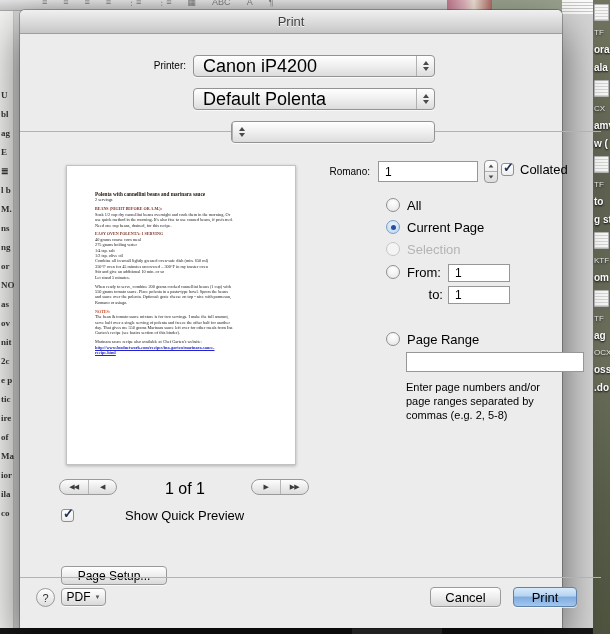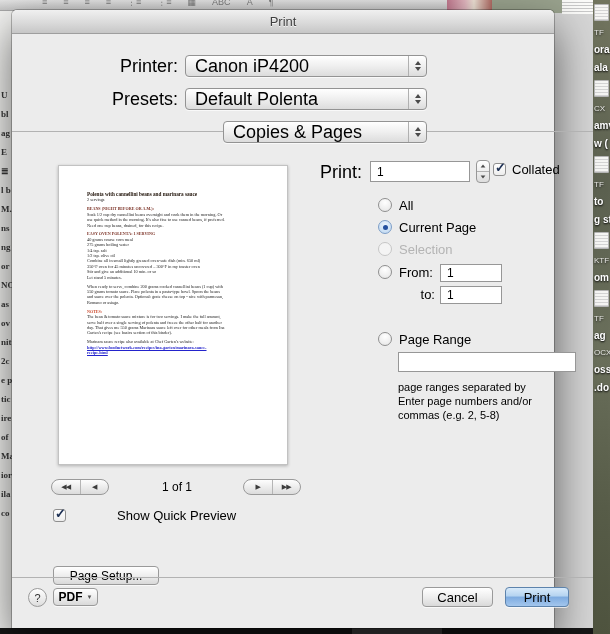--- a/index.html
+++ b/index.html
@@ -20,28 +20,28 @@
             background:linear-gradient(#72755f,#5c6150 30%,#6b705c 55%,#585d49 80%,#4f543f);}
   .bg-right .stack{position:absolute;left:1px;top:4px;display:flex;flex-direction:column;align-items:flex-start;gap:7px;}
   .mini-doc{width:13px;height:15px;background:#f6f6f4;border:1px solid #b5b5b5;border-radius:1px;
             background-image:repeating-linear-gradient(#f6f6f4 0 2px,#d4d4d4 2px 3px);}
   .mini-tag{font-size:8px;font-weight:normal;color:#e8e8e4;text-shadow:0 1px 2px #222;}
   .mini-name{font-size:10px;font-weight:bold;color:#fff;text-shadow:0 1px 2px #000;}
   .bg-bottom{position:absolute;left:0;top:628px;width:593px;height:6px;background:#161616;}
   .bg-bottom .block{position:absolute;left:352px;top:0;width:90px;height:6px;background:#3c3c3c;}
 
   
-  .dialog{position:absolute;left:12px;top:10px;width:542px;height:618px;background:#ececec;
+  .dialog{position:absolute;left:20px;top:10px;width:542px;height:618px;background:#ececec;
           border-radius:5px 5px 0 0;box-shadow:0 18px 45px rgba(0,0,0,.6),0 0 0 1px rgba(0,0,0,.25);}
   .titlebar{position:absolute;left:0;top:0;width:100%;height:23px;border-radius:5px 5px 0 0;
             background:linear-gradient(#f0f0f0,#d8d8d8 60%,#c6c6c6);border-bottom:1px solid #9e9e9e;
             display:flex;align-items:center;justify-content:center;}
   .titlebar .title{font-size:13px;color:#3f3f3f;text-shadow:0 1px 0 rgba(255,255,255,.8);}
 
-  .form-label{position:absolute;width:100px;text-align:right;font-size:18px;color:#000;line-height:22px;}
+  .form-label{position:absolute;width:100px;text-align:right;font-size:10px;color:#000;line-height:22px;}
 
   .popup{position:absolute;height:22px;border:1px solid #939393;border-radius:4px;
          background:linear-gradient(#ffffff,#efefef 50%,#dcdcdc);box-shadow:0 1px 0 rgba(255,255,255,.7);
          display:flex;align-items:center;box-sizing:border-box;cursor:default;}
   .popup .val{flex:1;padding-left:9px;font-size:18px;color:#000;}
   .popup .arrows{width:17px;align-self:stretch;border-left:1px solid #b0b0b0;
                  display:flex;flex-direction:column;align-items:center;justify-content:center;gap:2px;}
   .tri-up{width:0;height:0;border-left:3.5px solid transparent;border-right:3.5px solid transparent;border-bottom:4px solid #4a4a4a;}
   .tri-down{width:0;height:0;border-left:3.5px solid transparent;border-right:3.5px solid transparent;border-top:4px solid #4a4a4a;}
 
@@ -55,21 +55,21 @@
   .preview-page .t{font-size:5.2px;font-weight:bold;color:#201309;}
   .preview-page .h{font-weight:bold;color:#7b3125;font-size:4.1px;}
   .preview-page .n{font-weight:bold;color:#cc4b2e;font-size:4.1px;}
   .preview-page .l{color:#2323cc;font-weight:bold;text-decoration:underline;}
   .preview-page .sp{height:3.5px;}
 
   .seg{position:absolute;top:469px;width:58px;height:16px;border:1px solid #9a9a9a;border-radius:8px;
        background:linear-gradient(#fdfdfd,#dcdcdc);display:flex;box-sizing:border-box;}
   .seg .cell{flex:1;display:flex;align-items:center;justify-content:center;font-size:7px;color:#3c3c3c;letter-spacing:-1px;}
   .seg .cell + .cell{border-left:1px solid #b5b5b5;}
-  .page-indicator{position:absolute;left:115px;top:470px;width:100px;text-align:center;font-size:12px;color:#000;}
+  .page-indicator{position:absolute;left:115px;top:470px;width:100px;text-align:center;font-size:16px;color:#000;}
 
   .checkbox{position:absolute;width:13px;height:13px;background:linear-gradient(#fff,#ededed);
             border:1px solid #8f8f8f;border-radius:3px;box-sizing:border-box;}
   .checkbox .mark{position:absolute;left:1px;top:-4px;font-size:13px;font-weight:bold;color:#1d3054;}
   .cb-label{position:absolute;font-size:13px;color:#000;}
 
   .push-btn{position:absolute;border:1px solid #9a9a9a;border-radius:4px;box-sizing:border-box;
             background:linear-gradient(#ffffff,#eeeeee 50%,#d9d9d9);box-shadow:0 1px 0 rgba(255,255,255,.7);
             display:flex;align-items:center;justify-content:center;font-size:12px;color:#000;cursor:default;}
 
@@ -89,21 +89,21 @@
   .radio-label{position:absolute;font-size:13px;color:#000;}
   .radio-label.dis{color:#b4b4b4;}
 
   .help-text{position:absolute;left:386px;top:370px;width:195px;}
   .help-text div{font-size:11px;line-height:14px;color:#000;}
 
   
   .round-btn{position:absolute;left:16px;top:578px;width:17px;height:17px;border-radius:50%;
              border:1px solid #9a9a9a;background:linear-gradient(#fff,#ddd);
              display:flex;align-items:center;justify-content:center;font-size:11px;color:#333;}
-  .pdf-btn{left:41px;top:578px;width:45px;height:18px;gap:4px;font-weight:bold;}
+  .pdf-btn{left:41px;top:578px;width:45px;height:18px;gap:4px;}
   .pdf-btn .arrow{font-size:6px;color:#555;}
   .cancel-btn{left:410px;top:577px;width:71px;height:20px;font-size:13px;}
   .print-btn{left:493px;top:577px;width:64px;height:20px;font-size:13px;
              border-color:#5d83ac;background:linear-gradient(#d8eafa,#b4d3f0 45%,#7dabe0 50%,#a3c6ed);}
 </style>
 </head>
 <body>
 
 <div id="stage">
 
@@ -187,32 +187,30 @@
 
     <div class="form-label" style="left:66px;top:45px;">Printer:</div>
     <div class="popup" style="left:173px;top:45px;width:242px;">
       <span class="val">Canon iP4200</span>
       <span class="arrows">
           <span class="tri-up"></span>
           <span class="tri-down"></span>
         </span>
     </div>
 
-    <div class="form-label" style="left:66px;top:78px;">Presets:</div>
     <div class="popup" style="left:173px;top:78px;width:242px;">
       <span class="val">Default Polenta</span>
       <span class="arrows">
           <span class="tri-up"></span>
           <span class="tri-down"></span>
         </span>
     </div>
 
     <div class="hline" style="top:121px;"></div>
     <div class="popup" style="left:211px;top:111px;width:204px;">
-      <span class="val">Copies &amp; Pages</span>
       <span class="arrows">
           <span class="tri-up"></span>
           <span class="tri-down"></span>
         </span>
     </div>
 
     <div class="preview-page">
         <div class="t">Polenta with cannellini beans and marinara sauce</div>
         <div class="b">2 servings</div>
         <div class="sp"></div>
@@ -259,21 +257,21 @@
 
     <div class="checkbox" style="left:41px;top:499px;">
       <span class="mark">✓</span>
     </div>
     <div class="cb-label" style="left:61px;top:498px;margin-left:44px;">Show Quick Preview</div>
 
     <div class="push-btn" style="left:41px;top:520px;width:106px;height:19px;margin-top:36px;">
       <span>Page Setup...</span>
     </div>
 
-    <div class="form-label" style="left:250px;top:151px;">Print:</div>
+    <div class="form-label" style="left:250px;top:151px;">Romano:</div>
     <input class="text-field" style="left: 358px; top: 151px; width: 100px; height: 21px;" value="1">
     <div class="stepper">
       <span class="half">
           <span class="tri-up" style="transform:scale(.8)"></span>
         </span>
       <span class="half">
           <span class="tri-down" style="transform:scale(.8)"></span>
         </span>
     </div>
     <div class="checkbox" style="left:481px;top:153px;">
@@ -295,22 +293,22 @@
     <div class="radio-label" style="left:387px;top:255px;">From:</div>
     <input class="text-field" style="left: 428px; top: 254px; width: 62px; height: 18px;" value="1">
     <div class="radio-label" style="left:387px;top:277px;width:36px;text-align:right;">to:</div>
     <input class="text-field" style="left: 428px; top: 276px; width: 62px; height: 18px;" value="1">
 
     <div class="radio" style="left:366px;top:322px;"></div>
     <div class="radio-label" style="left:387px;top:322px;">Page Range</div>
     <input class="text-field" style="left: 386px; top: 342px; width: 178px; height: 20px;" value="">
 
     <div class="help-text">
+        <div>Enter page numbers and/or</div>
         <div>page ranges separated by</div>
-        <div>Enter page numbers and/or</div>
         <div>commas (e.g. 2, 5-8)</div>
       </div>
 
     <div class="hline" style="top:567px;"></div>
     <div class="round-btn">
       <span>?</span>
     </div>
     <div class="push-btn pdf-btn">
       <span>PDF</span>
       <span class="arrow">▼</span>

